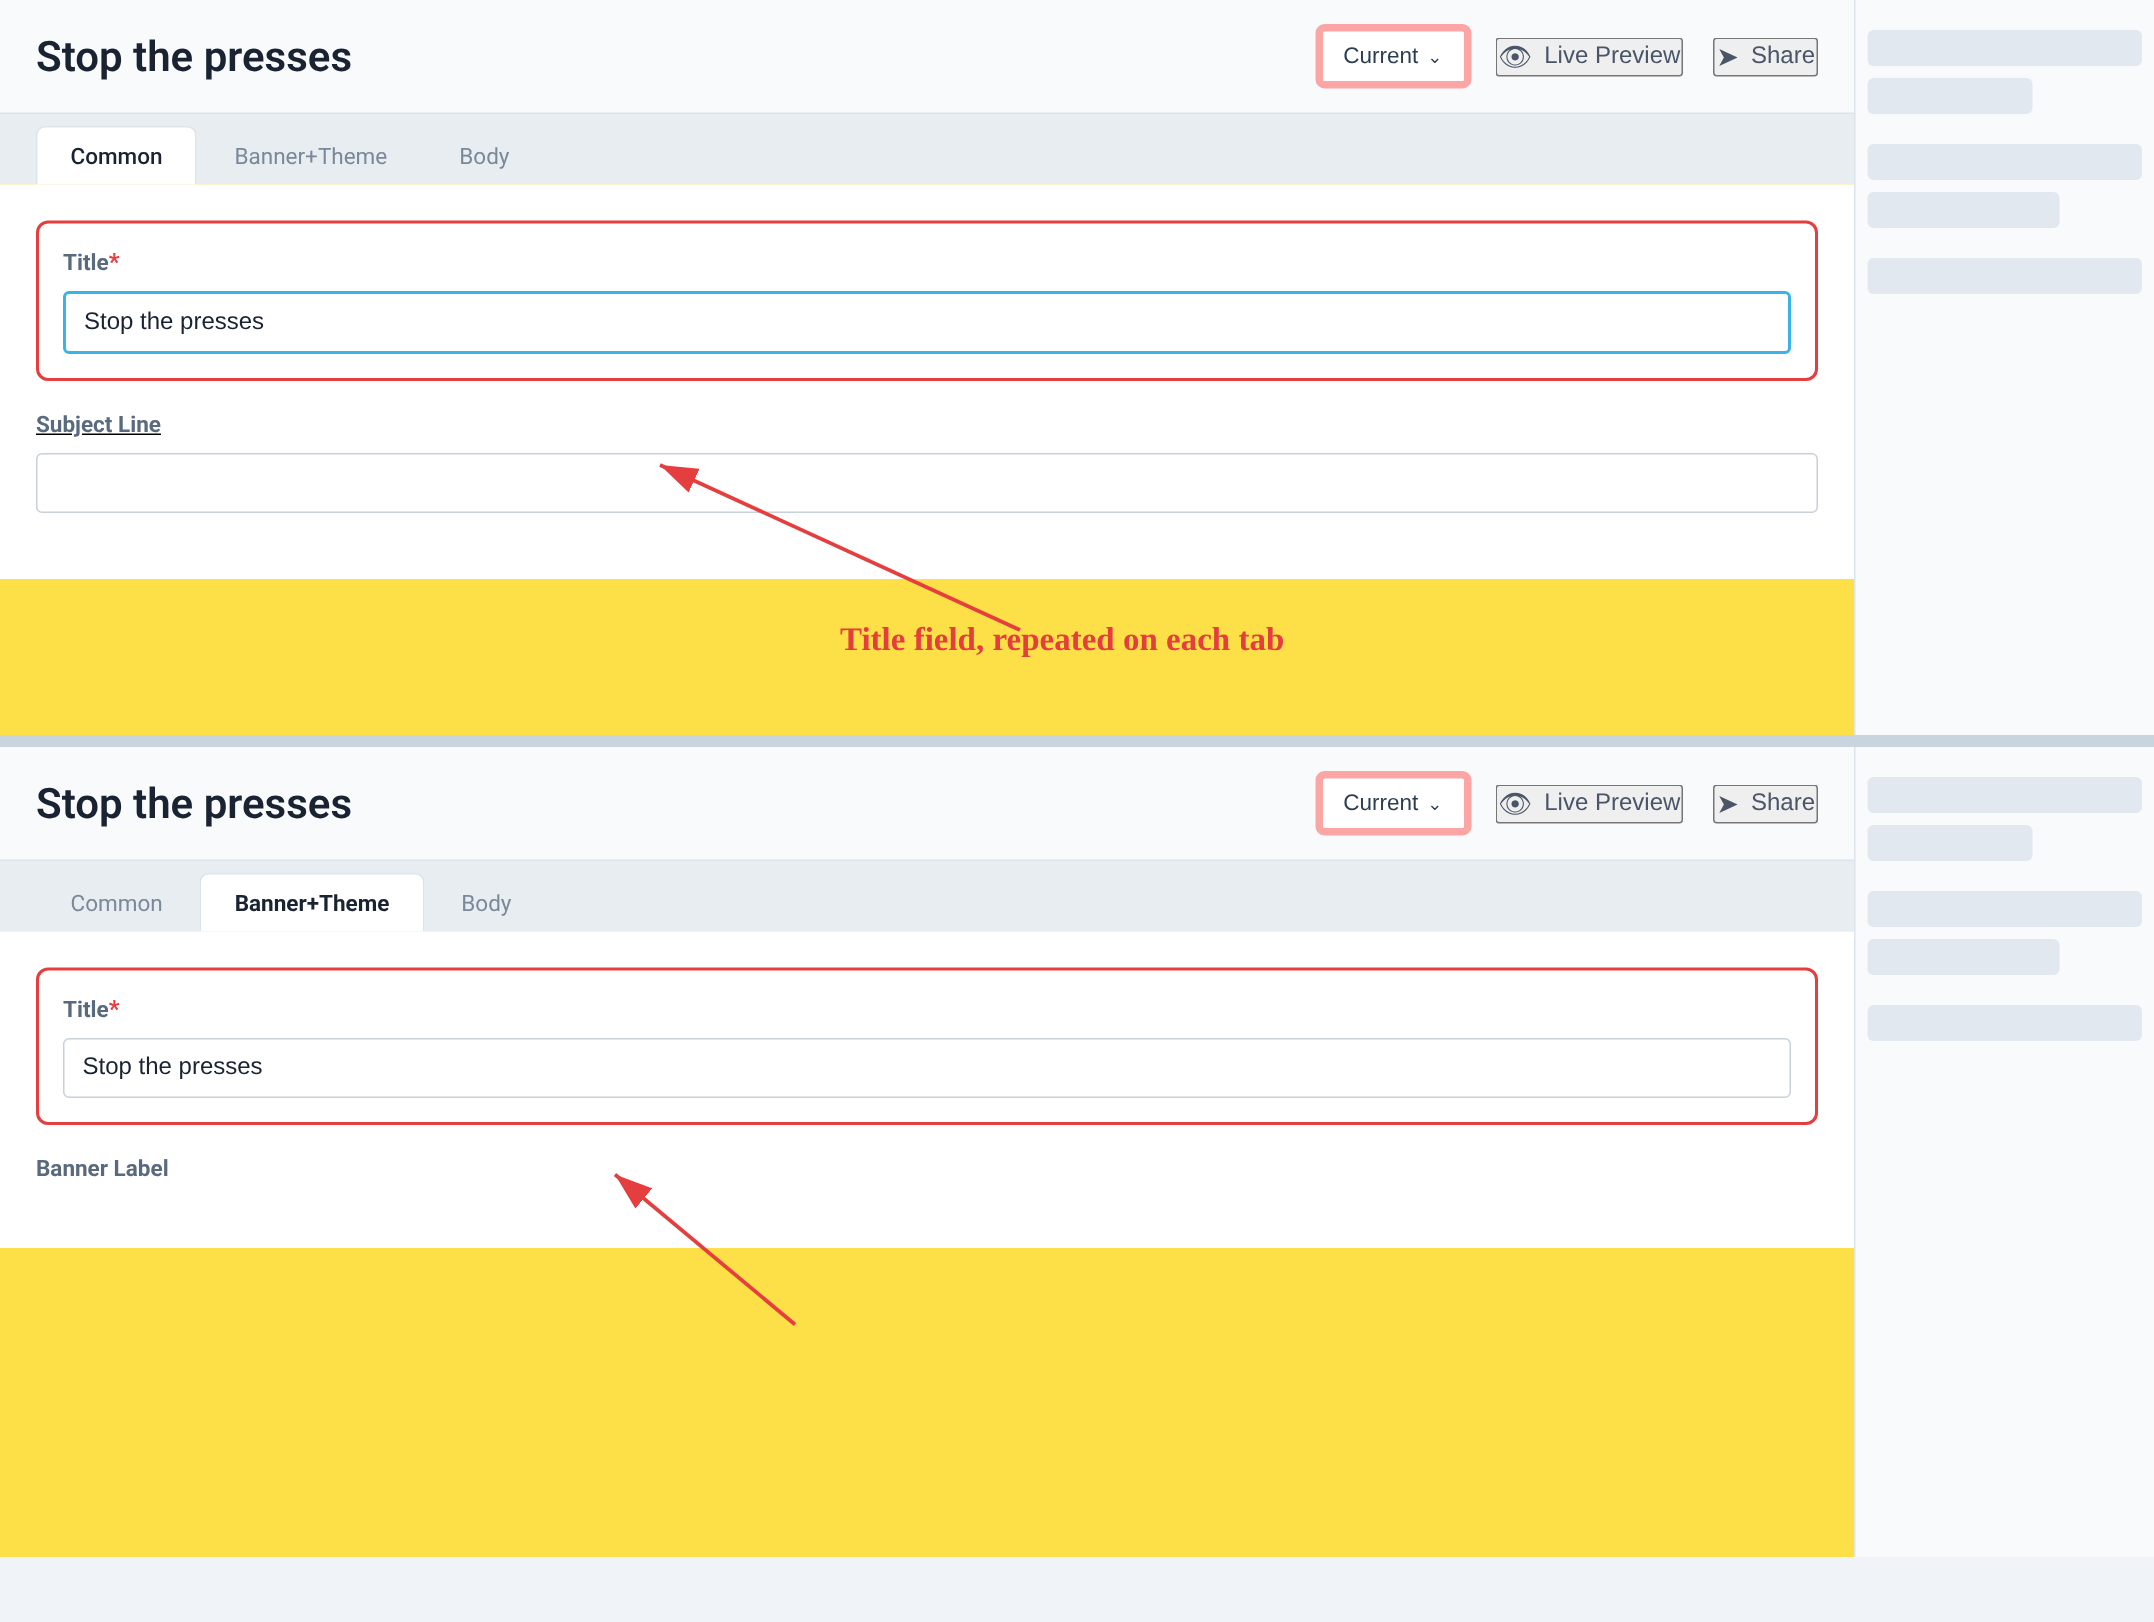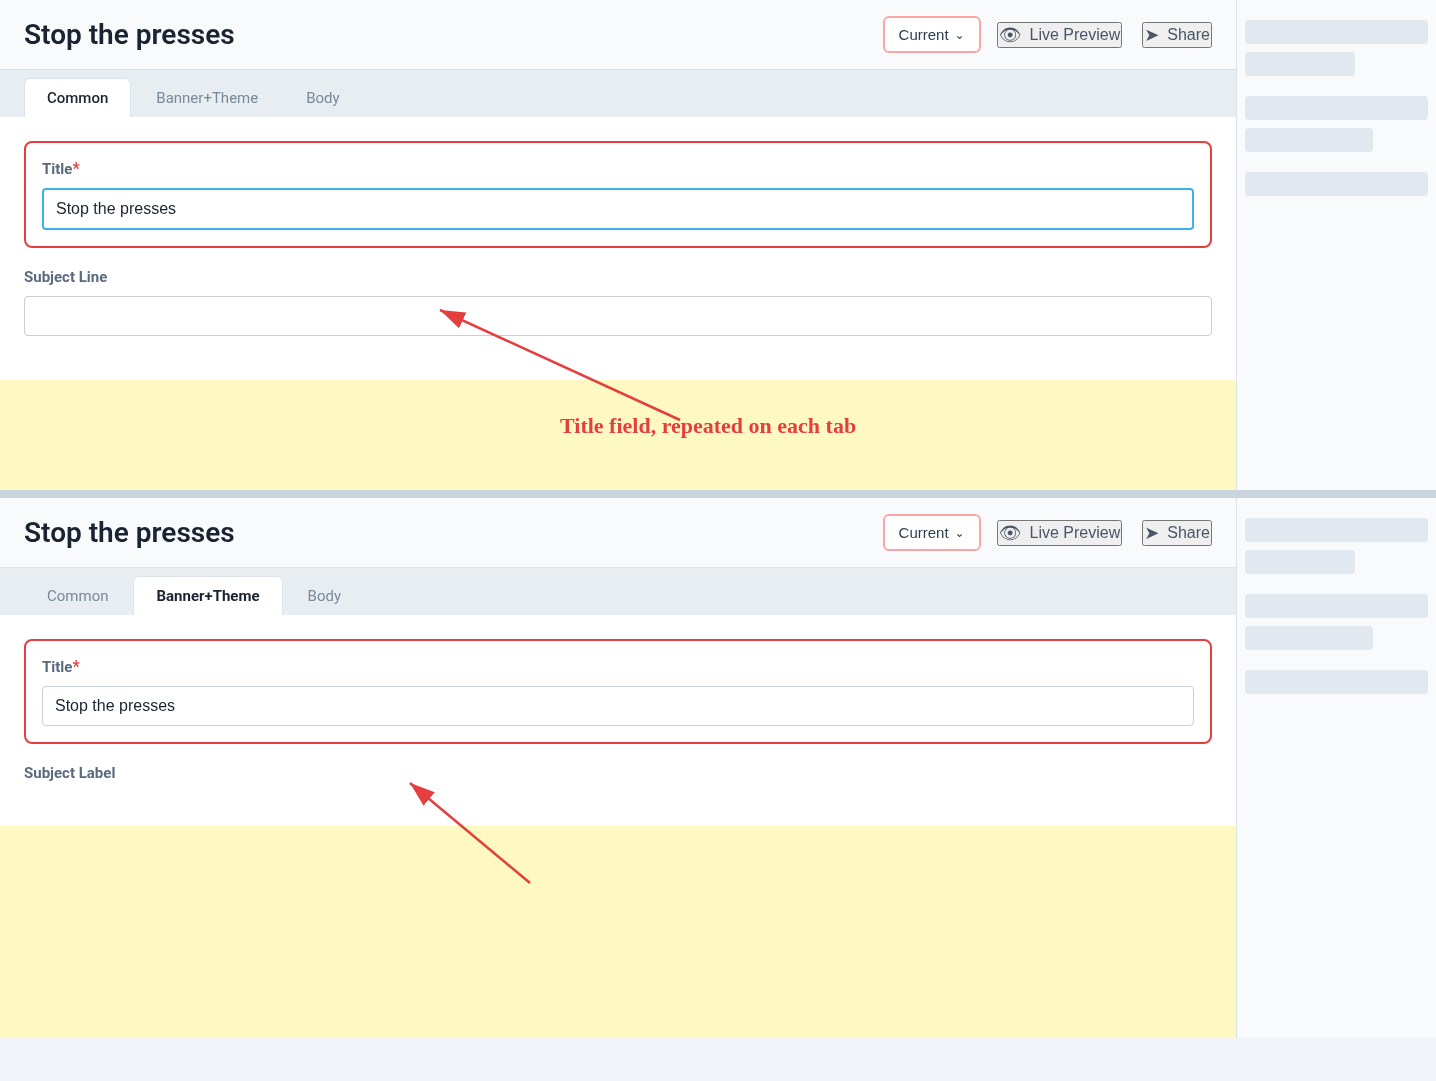--- a/index.html
+++ b/index.html
@@ -25,21 +25,21 @@
       font-size: 28px;
       font-weight: 600;
       color: #1a2332;
       flex: 1;
     }
 
     .current-dropdown {
       display: flex;
       align-items: center;
       gap: 6px;
-      border: 2px solid #fca5a5;
+      border: 5px solid #fca5a5;
       border-radius: 6px;
       padding: 8px 14px;
       background: #ffffff;
       font-size: 15px;
       color: #2c3e50;
       cursor: pointer;
     }
 
     .header-actions {
       display: flex;
@@ -143,20 +143,21 @@
       border: 1px solid #c8d0da;
       border-radius: 4px;
       padding: 10px 12px;
       font-size: 16px;
       color: #1a2332;
       outline: none;
     }
 
     .subject-line-section {
       margin-bottom: 20px;
+      text-decoration: underline;
     }
 
     .subject-label {
       font-size: 15px;
       font-weight: 700;
       color: #5a6a7e;
       margin-bottom: 10px;
     }
 
     
@@ -177,21 +178,21 @@
     .sidebar-item {
       background: #e2e8f0;
       height: 24px;
       border-radius: 4px;
       margin-bottom: 6px;
     }
 
     
     .panel-wrapper {
       position: relative;
-      background: #fef9c3;
+      background: #fde047;
       overflow: hidden;
     }
 
     .panel-inner {
       margin-right: 200px;
     }
 
     
     .panel-divider {
       height: 8px;
@@ -354,21 +355,21 @@
 
       <div class="field-section">
         <div class="field-label">
           <span>Title</span>
           <span class="required-star">*</span>
         </div>
         <input class="field-input-plain" type="text" value="Stop the presses" style="border: 1px solid rgb(200, 208, 218);">
       </div>
 
       <div class="banner-field-section">
-        <div class="banner-label-text">Subject Label</div>
+        <div class="banner-label-text">Banner Label</div>
       </div>
     </div>
   </div>
 
   <div class="right-sidebar">
     <div class="sidebar-item"></div>
     <div class="sidebar-item" style="width:60%"></div>
     <div class="sidebar-item" style="margin-top:12px;"></div>
     <div class="sidebar-item" style="width:70%"></div>
     <div class="sidebar-item" style="margin-top:12px;"></div>

